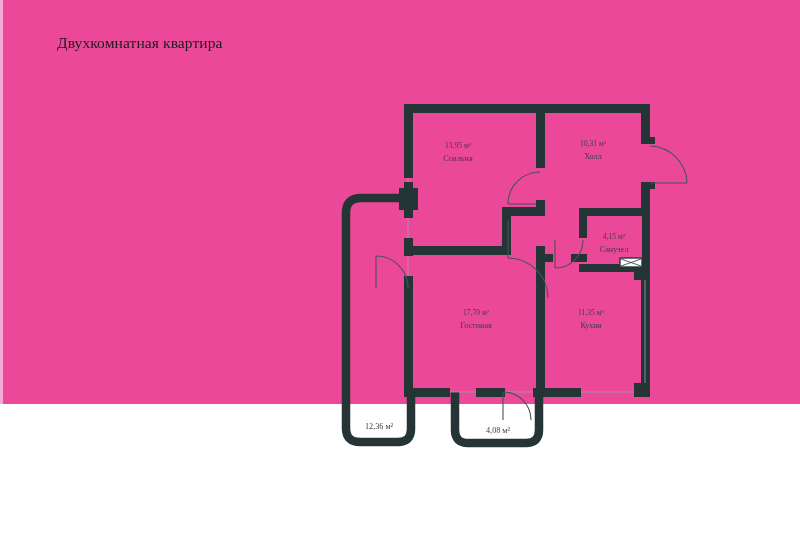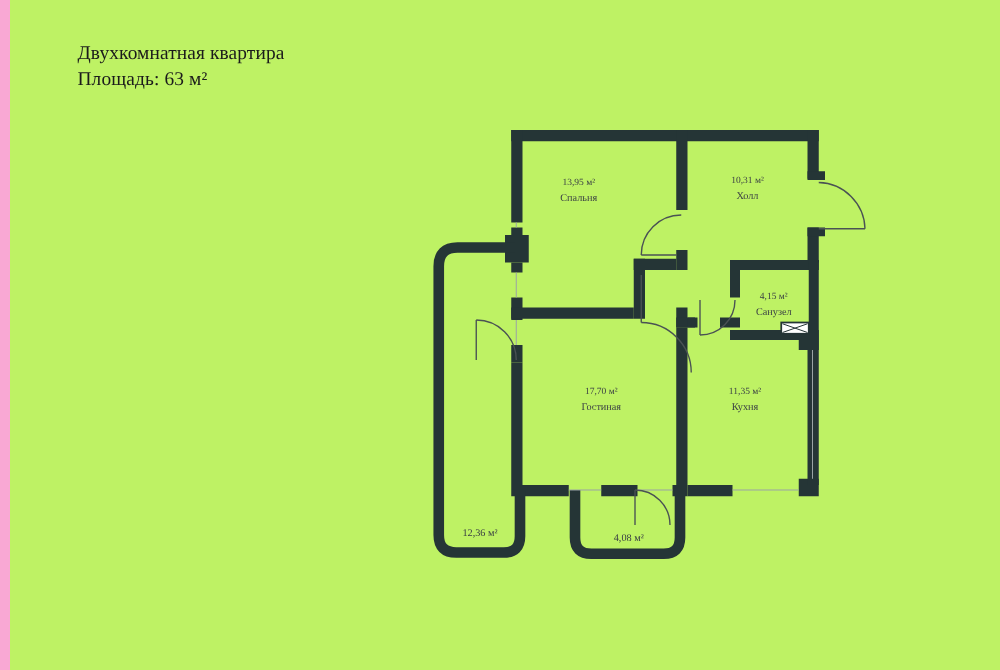--- a/index.html
+++ b/index.html
@@ -11,23 +11,23 @@
     width: 800px;
     height: 536px;
     position: relative;
     font-family: "Liberation Serif", "DejaVu Serif", serif;
     overflow: hidden;
   }
   #page {
     position: absolute;
     left: 0; top: 0;
     width: 800px;
-    height: 536px;
-    background: #bef264;
-    border-left: 8px solid #f9a8d4;
+    height: 404px;
+    background: #ec4899;
+    border-left: 3px solid #f9a8d4;
     box-sizing: border-box;
   }
   .title-block {
     position: absolute;
     left: 54px;
     top: 33px;
     line-height: 1.35;
   }
   .title-line {
     font-family: "Liberation Serif", "DejaVu Serif", serif;
@@ -50,21 +50,20 @@
   .room-name { font-size: 8.2px; }
   .balcony-area { font-size: 8.2px; }
 </style>
 </head>
 <body>
 
 <div id="page">
 
   <div class="title-block">
     <div class="title-line">Двухкомнатная квартира</div>
-    <div class="title-line">Площадь: 63 м²</div>
   </div>
 
   <svg id="plan-svg" width="800" height="536" viewBox="0 0 800 536">
 
     <g fill="#253536">
 
       <rect x="401" y="104" width="246" height="9"></rect>
 
       <rect x="401" y="104" width="9" height="74"></rect>
 

